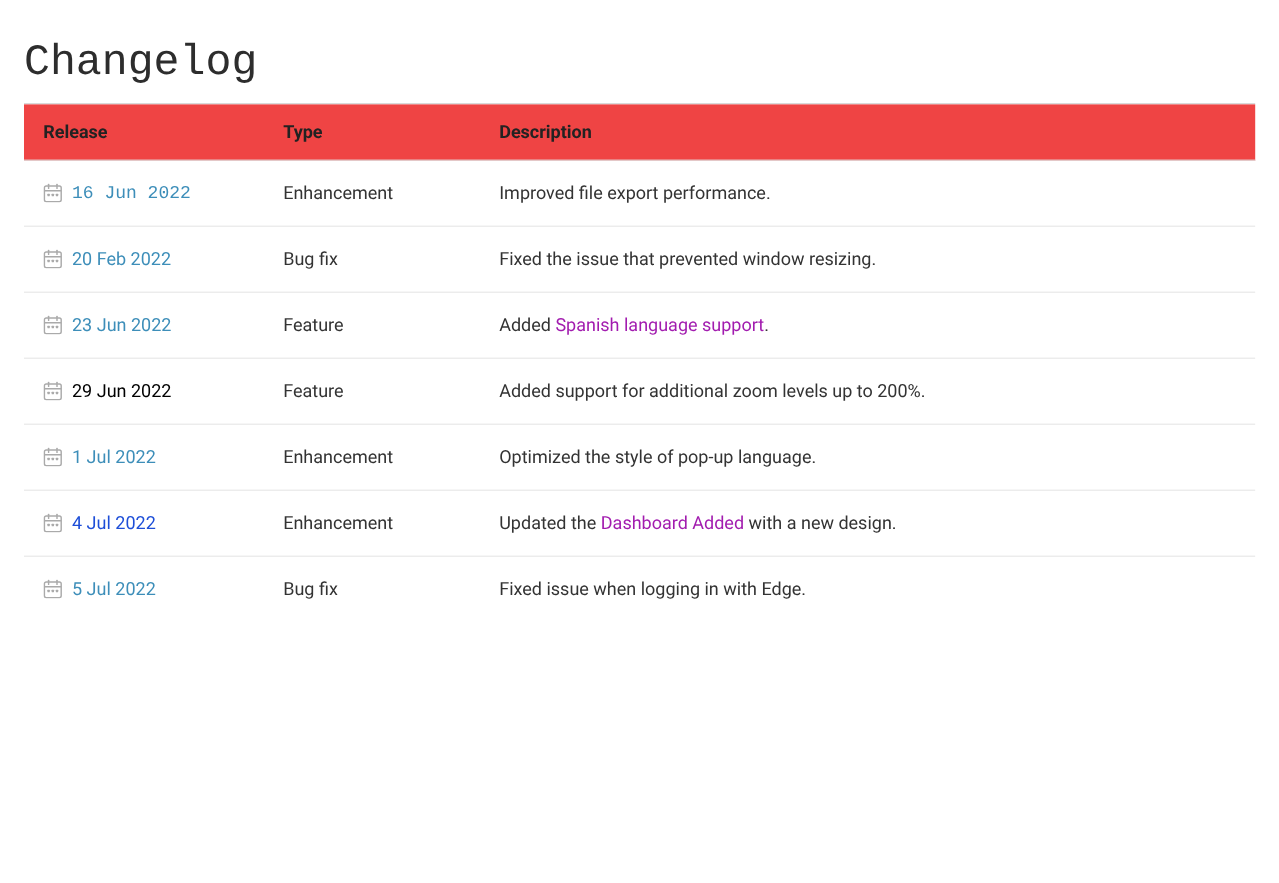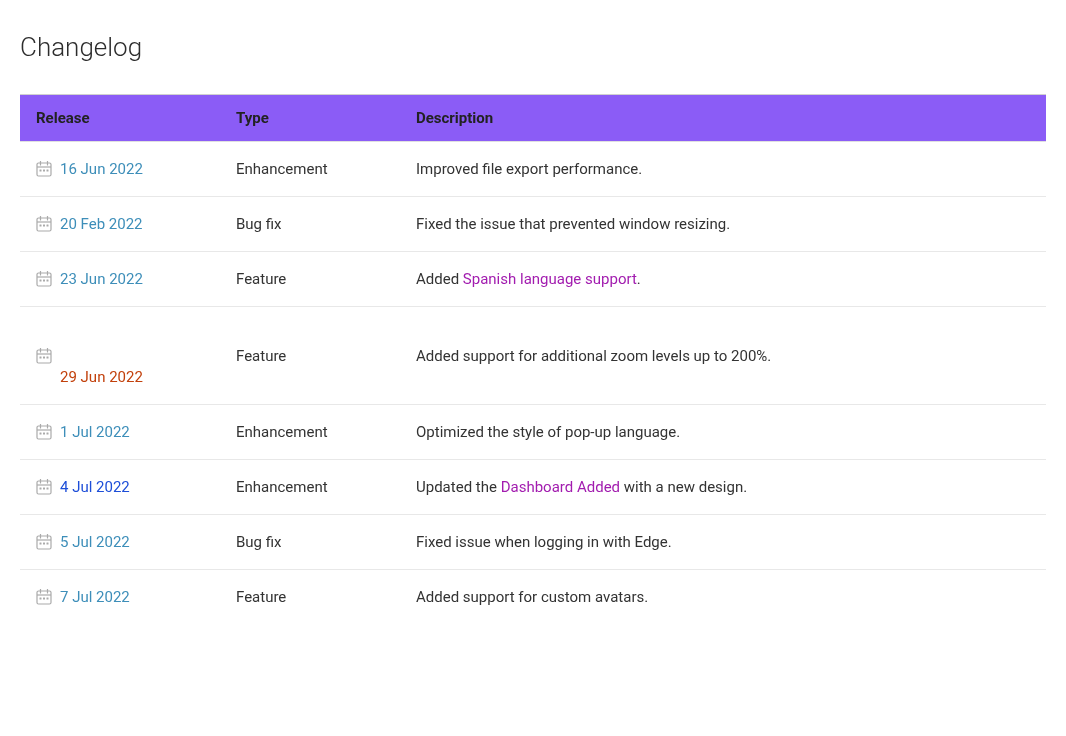--- a/index.html
+++ b/index.html
@@ -10,40 +10,41 @@
 
     body {
       font-family: -apple-system, BlinkMacSystemFont, 'Segoe UI', Roboto, Helvetica, Arial, sans-serif;
       background: #ffffff;
       color: #333333;
       padding: 32px 20px;
       font-size: 15px;
     }
 
     .page-title {
-      font-size: 26px;
+      font-size: 36px;
       font-weight: 300;
       color: #2d2d2d;
-      margin-bottom: 32px;
+      margin-bottom: 13px;
+      font-family: Liberation Mono, monospace;
     }
 
     .divider {
       border: none;
       border-top: 1px solid #d0d0d0;
       margin-bottom: 0;
     }
 
     .changelog-table {
       width: 100%;
       border-collapse: collapse;
       margin-top: 0;
     }
 
     .changelog-table thead tr {
-      background-color: #8b5cf6;
+      background-color: #ef4444;
     }
 
     .changelog-table th {
       text-align: left;
       padding: 14px 16px;
       font-weight: 700;
       font-size: 15px;
       color: #222222;
       border-bottom: 1px solid #e0e0e0;
     }
@@ -112,21 +113,21 @@
           <svg viewBox="0 0 16 16" fill="none" xmlns="http://www.w3.org/2000/svg">
             <rect x="1" y="2" width="14" height="13" rx="1.5" stroke="#aaaaaa" stroke-width="1.2" fill="white"></rect>
             <line x1="1" y1="6" x2="15" y2="6" stroke="#aaaaaa" stroke-width="1.2"></line>
             <line x1="4.5" y1="0.5" x2="4.5" y2="4" stroke="#aaaaaa" stroke-width="1.2" stroke-linecap="round"></line>
             <line x1="11.5" y1="0.5" x2="11.5" y2="4" stroke="#aaaaaa" stroke-width="1.2" stroke-linecap="round"></line>
             <rect x="3.5" y="8.5" width="2" height="2" rx="0.3" fill="#aaaaaa"></rect>
             <rect x="7" y="8.5" width="2" height="2" rx="0.3" fill="#aaaaaa"></rect>
             <rect x="10.5" y="8.5" width="2" height="2" rx="0.3" fill="#aaaaaa"></rect>
           </svg>
         </span>
-        <span style="color:#3d8eb9;">16 Jun 2022</span>
+        <span style="color:#3d8eb9;font-family:Liberation Mono, monospace;">16 Jun 2022</span>
       </div>
     </td>
         <td>Enhancement</td>
         <td><span>Improved file export performance.</span></td>
       </tr>
       <tr>
         <td>
       <div class="release-cell">
         <span class="calendar-icon">
           <svg viewBox="0 0 16 16" fill="none" xmlns="http://www.w3.org/2000/svg">
@@ -172,21 +173,21 @@
           <svg viewBox="0 0 16 16" fill="none" xmlns="http://www.w3.org/2000/svg">
             <rect x="1" y="2" width="14" height="13" rx="1.5" stroke="#aaaaaa" stroke-width="1.2" fill="white"></rect>
             <line x1="1" y1="6" x2="15" y2="6" stroke="#aaaaaa" stroke-width="1.2"></line>
             <line x1="4.5" y1="0.5" x2="4.5" y2="4" stroke="#aaaaaa" stroke-width="1.2" stroke-linecap="round"></line>
             <line x1="11.5" y1="0.5" x2="11.5" y2="4" stroke="#aaaaaa" stroke-width="1.2" stroke-linecap="round"></line>
             <rect x="3.5" y="8.5" width="2" height="2" rx="0.3" fill="#aaaaaa"></rect>
             <rect x="7" y="8.5" width="2" height="2" rx="0.3" fill="#aaaaaa"></rect>
             <rect x="10.5" y="8.5" width="2" height="2" rx="0.3" fill="#aaaaaa"></rect>
           </svg>
         </span>
-        <span style="color:#c2410c;margin-top:43px;">29 Jun 2022</span>
+        <span style="color:#000000;">29 Jun 2022</span>
       </div>
     </td>
         <td>Feature</td>
         <td><span>Added support for additional zoom levels up to 200%.</span></td>
       </tr>
       <tr>
         <td>
       <div class="release-cell">
         <span class="calendar-icon">
           <svg viewBox="0 0 16 16" fill="none" xmlns="http://www.w3.org/2000/svg">
@@ -238,34 +239,14 @@
             <rect x="7" y="8.5" width="2" height="2" rx="0.3" fill="#aaaaaa"></rect>
             <rect x="10.5" y="8.5" width="2" height="2" rx="0.3" fill="#aaaaaa"></rect>
           </svg>
         </span>
         <span style="color:#3d8eb9;">5 Jul 2022</span>
       </div>
     </td>
         <td>Bug fix</td>
         <td><span>Fixed issue when logging in with Edge.</span></td>
       </tr>
-      <tr>
-        <td>
-      <div class="release-cell">
-        <span class="calendar-icon">
-          <svg viewBox="0 0 16 16" fill="none" xmlns="http://www.w3.org/2000/svg">
-            <rect x="1" y="2" width="14" height="13" rx="1.5" stroke="#aaaaaa" stroke-width="1.2" fill="white"></rect>
-            <line x1="1" y1="6" x2="15" y2="6" stroke="#aaaaaa" stroke-width="1.2"></line>
-            <line x1="4.5" y1="0.5" x2="4.5" y2="4" stroke="#aaaaaa" stroke-width="1.2" stroke-linecap="round"></line>
-            <line x1="11.5" y1="0.5" x2="11.5" y2="4" stroke="#aaaaaa" stroke-width="1.2" stroke-linecap="round"></line>
-            <rect x="3.5" y="8.5" width="2" height="2" rx="0.3" fill="#aaaaaa"></rect>
-            <rect x="7" y="8.5" width="2" height="2" rx="0.3" fill="#aaaaaa"></rect>
-            <rect x="10.5" y="8.5" width="2" height="2" rx="0.3" fill="#aaaaaa"></rect>
-          </svg>
-        </span>
-        <span style="color:#3d8eb9;">7 Jul 2022</span>
-      </div>
-    </td>
-        <td>Feature</td>
-        <td><span>Added support for custom avatars.</span></td>
-      </tr>
     </tbody>
 </table>
 
 </body></html>

